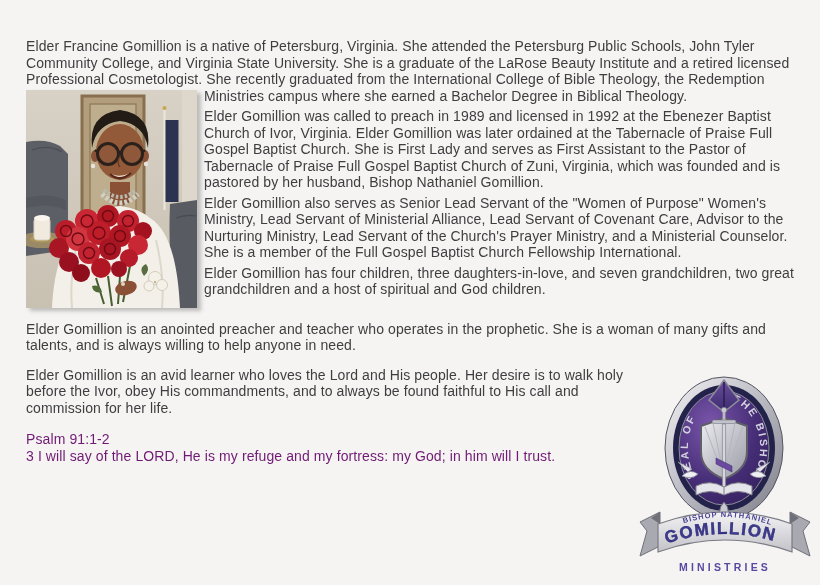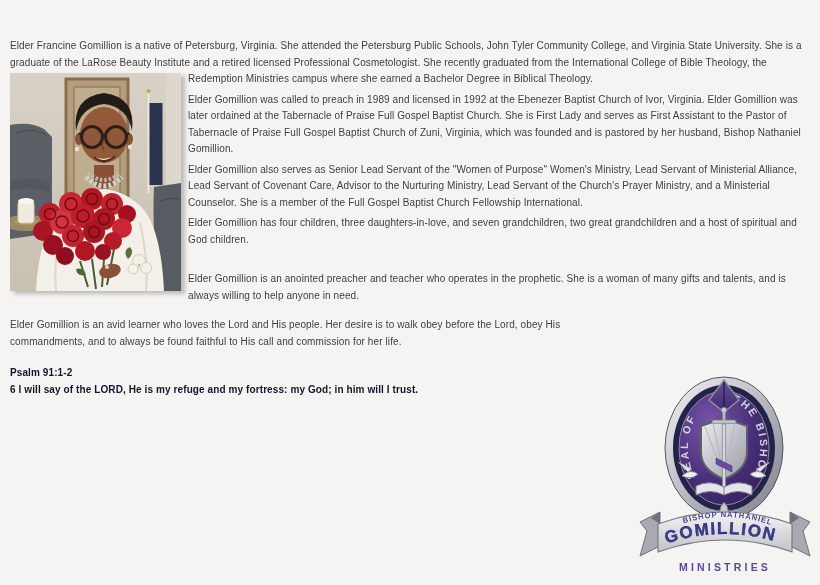--- a/index.html
+++ b/index.html
@@ -1,28 +1,28 @@
 <!DOCTYPE html>
 <html><head>
 <meta charset="utf-8">
 <title>Elder Francine Gomillion Biography</title>
 <style>
   html,body{margin:0;padding:0;background:#f5f4f2;}
   .page{position:relative;width:820px;height:585px;background:#f5f4f2;overflow:hidden;
         font-family:"Liberation Sans",sans-serif;color:#3e3e41;}
-  .content{padding:38px 10px 0 10px;font-size:10px;line-height:16.5px;letter-spacing:.1px;}
+  .content{padding:38px 10px 0 26px;font-size:14px;line-height:16.5px;letter-spacing:.1px;}
   .content p{margin:0 0 4px 0;}
   p.bio-p4{margin-bottom:23px;}
-  p.bio-p5{margin-bottom:13px;margin-left:16px;}
+  p.bio-p5{margin-bottom:13px;}
   p.bio-p6{margin-bottom:15px;}
   .photo-float{float:left;width:171px;height:218px;margin:2px 7px 2px 0;
                box-shadow:4px 3px 4px rgba(120,120,120,.45);display:block;}
   .photo-float svg{display:block;}
   .narrow{margin-right:180px;}
-  .psalm{font-weight:bold;color:#0f172a;}
+  .psalm{font-weight:normal;color:#701a75;}
   .psalm p{margin:0;}
   .seal{position:absolute;left:632px;top:374px;width:186px;height:208px;}
   .seal svg{display:block;}
 </style>
 </head>
 <body>
 
 <div class="page">
 
   <div class="content">
@@ -141,24 +141,24 @@
       </g>
     </svg>
         </span><span>Redemption Ministries campus where she earned a Bachelor Degree in Biblical Theology.</span></p>
 
     <p>Elder Gomillion was called to preach in 1989 and licensed in 1992 at the Ebenezer Baptist Church of Ivor, Virginia.  Elder Gomillion was later ordained at the Tabernacle of Praise Full Gospel Baptist Church.  She is First Lady and serves as First Assistant to the Pastor of Tabernacle of Praise Full Gospel Baptist Church of Zuni, Virginia, which was founded and is pastored by her husband, Bishop Nathaniel Gomillion.</p>
     <p>Elder Gomillion also serves as Senior Lead Servant of the "Women of Purpose" Women's Ministry, Lead Servant of Ministerial Alliance, Lead Servant of Covenant Care, Advisor to the Nurturing Ministry, Lead Servant of the Church's Prayer Ministry, and a Ministerial Counselor. She is a member of the Full Gospel Baptist Church Fellowship International.</p>
     <p class="bio-p4">Elder Gomillion has four children, three daughters-in-love, and seven grandchildren, two great grandchildren and a host of spiritual and God children.</p>
     <p class="bio-p5">Elder Gomillion is an anointed preacher and teacher who operates in the prophetic. She is a woman of many gifts and talents, and is always willing to help anyone in need.</p>
 
     <div class="narrow">
-      <p class="bio-p6">Elder Gomillion is an avid learner who loves the Lord and His people. Her desire is to walk obey before the Lord, obey His commandments, and to always be found faithful to His call and commission for her life.</p>
+      <p class="bio-p6">Elder Gomillion is an avid learner who loves the Lord and His people. Her desire is to walk holy before the Ivor, obey His commandments, and to always be found faithful to His call and commission for her life.</p>
       <div class="psalm">
         <p>Psalm 91:1-2</p>
-        <p>6 I will say of the LORD, He is my refuge and my fortress: my God; in him will I trust.</p>
+        <p>3 I will say of the LORD, He is my refuge and my fortress: my God; in him will I trust.</p>
       </div>
     </div>
   </div>
 
   <div class="seal">
     <svg width="186" height="208" viewBox="0 0 186 208">
       <defs>
         <linearGradient id="chromeG" x1="0" y1="0" x2="1" y2="1">
           <stop offset="0" stop-color="#f2f2f5"></stop>
             <stop offset=".5" stop-color="#b9b9c2"></stop>

